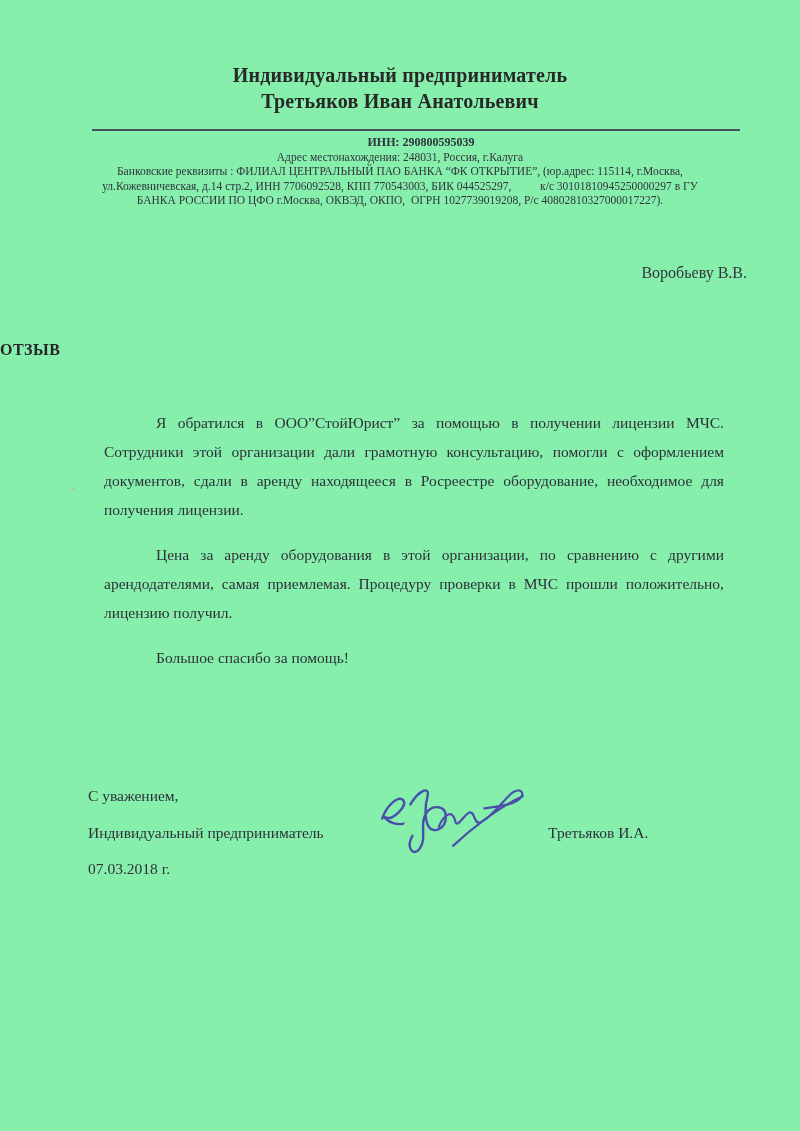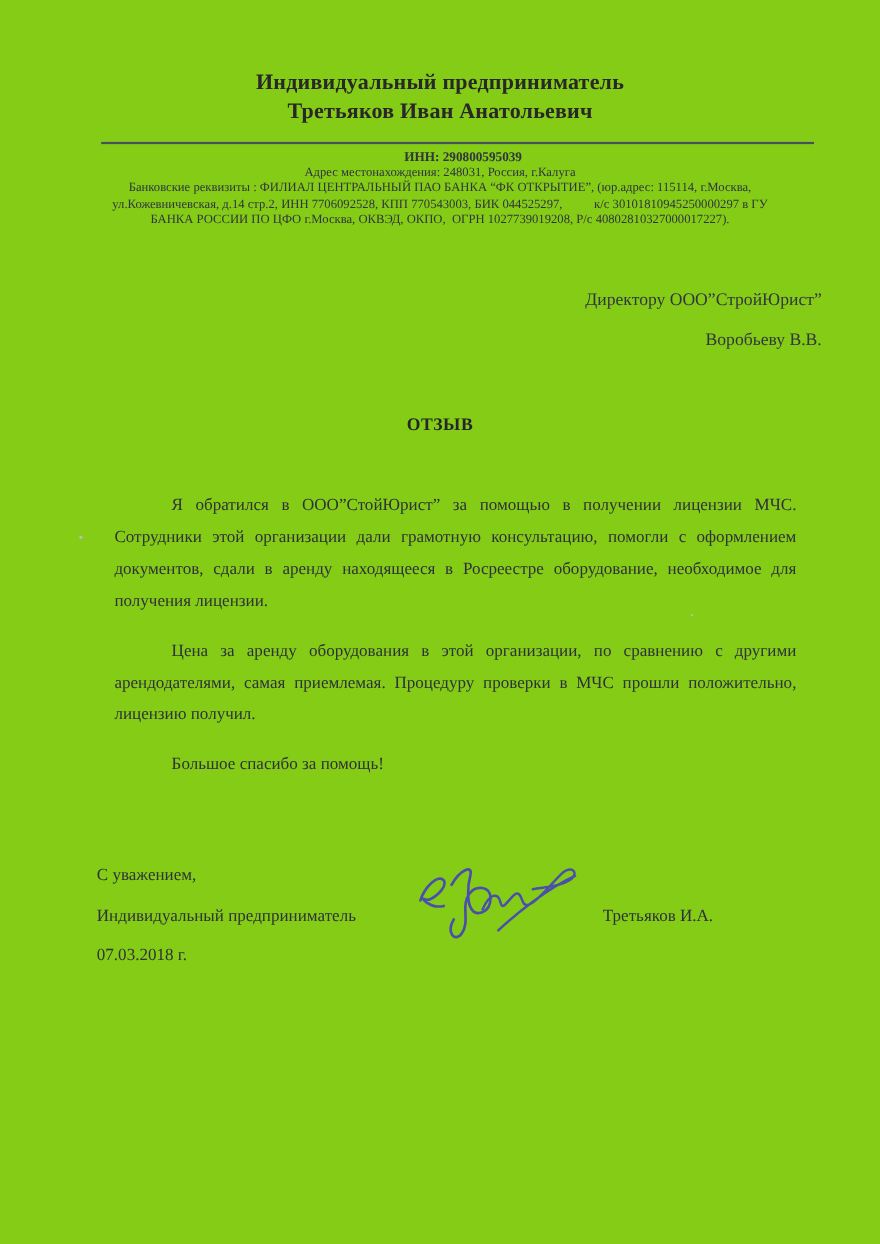--- a/index.html
+++ b/index.html
@@ -1,35 +1,35 @@
 <!DOCTYPE html>
 <html><head>
 <meta charset="utf-8">
 <style>
   html,body { margin:0; padding:0; background:#e9e9e9; }
   .page {
     position:relative;
     width:800px; height:1131px;
     margin:0 auto;
-    background:#84cc16;
+    background:#86efac;
     font-family:"Liberation Serif", serif;
     color:#2b2b2b;
     overflow:hidden;
   }
   
   .letterhead { padding-top:62px; text-align:center; }
   .org-name { font-size:20px; font-weight:bold; line-height:26px; color:#282828; letter-spacing:0.2px; }
   .rule { margin:15px 0 0 92px; width:648px; height:2px; background:#46515b; }
   .requisites { margin-top:4px; text-align:center; font-size:11.5px; line-height:14.5px; color:#30343c; }
   .requisites .b { font-weight:normal; }
   .req-inn { font-weight:bold; font-size:12px;padding-left:42px; }
   
   .addressee { margin-top:46px; padding-right:53px; text-align:right; font-size:16px; line-height:37px; color:#33363e; }
   
-  .doc-title { margin-top:50px; text-align:center; font-size:16px; font-weight:bold; letter-spacing:0.5px; color:#26262a; }
+  .doc-title { margin-top:50px; font-size:16px; font-weight:bold; letter-spacing:0.5px; color:#26262a; }
   
   .body-text { margin:49px 60px 0 88px; text-align:justify; font-size:15.5px; line-height:29px; color:#2e3138; }
   .body-text p { margin:16px; text-indent:52px; }
   
   .sign-block { position:absolute; left:88px; top:778px; width:652px; font-size:15.5px; line-height:36.5px; color:#2e3138; }
   .sign-row { display:flex; }
   .sign-role { width:460px; }
   .sign-name { }
   .signature-svg { position:absolute; left:280px; top:-12px; width:172px; height:100px; }
   
@@ -51,21 +51,20 @@
 
   <div class="requisites">
     <div class="req-inn">ИНН: 290800595039</div>
     <div><span class="b">Адрес местонахождения:</span><span>&nbsp;248031, Россия, г.Калуга</span></div>
     <div><span class="b">Банковские реквизиты :</span><span>&nbsp;ФИЛИАЛ ЦЕНТРАЛЬНЫЙ ПАО БАНКА “ФК ОТКРЫТИЕ”, (юр.адрес: 115114, г.Москва,</span></div>
     <div>ул.Кожевничевская, д.14 стр.2, ИНН 7706092528, КПП 770543003, БИК 044525297,&nbsp;&nbsp;&nbsp;&nbsp;&nbsp;&nbsp;&nbsp;&nbsp;&nbsp;&nbsp;к/с 30101810945250000297 в ГУ</div>
     <div>БАНКА РОССИИ ПО ЦФО г.Москва, ОКВЭД, ОКПО,&nbsp; ОГРН 1027739019208, Р/с 40802810327000017227).</div>
   </div>
 
   <div class="addressee">
-    <div>Директору ООО”СтройЮрист”</div>
     <div>Воробьеву В.В.</div>
   </div>
 
   <div class="doc-title">ОТЗЫВ</div>
 
   <div class="body-text">
     <p>Я обратился в ООО”СтойЮрист” за помощью в получении лицензии МЧС. Сотрудники этой организации дали грамотную консультацию, помогли с оформлением документов, сдали в аренду находящееся в Росреестре оборудование, необходимое для получения лицензии.</p>
     <p>Цена за аренду оборудования в этой организации, по сравнению с другими арендодателями, самая приемлемая. Процедуру проверки в МЧС прошли положительно, лицензию получил.</p>
     <p>Большое спасибо за помощь!</p>
   </div>

